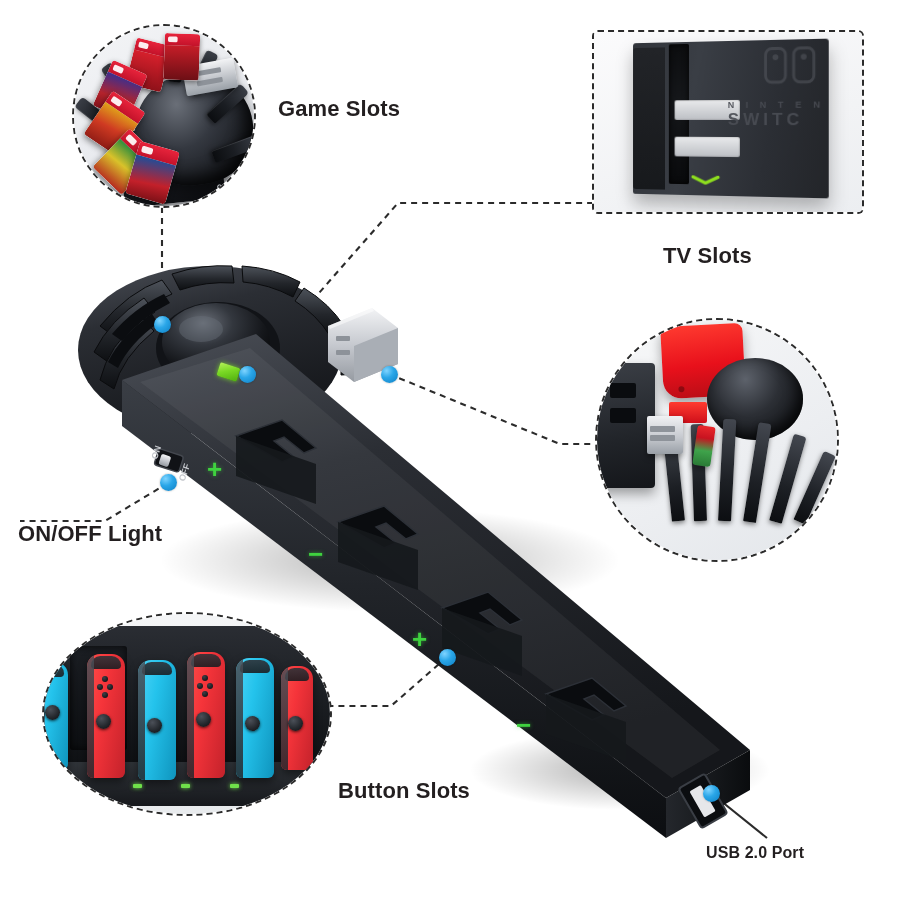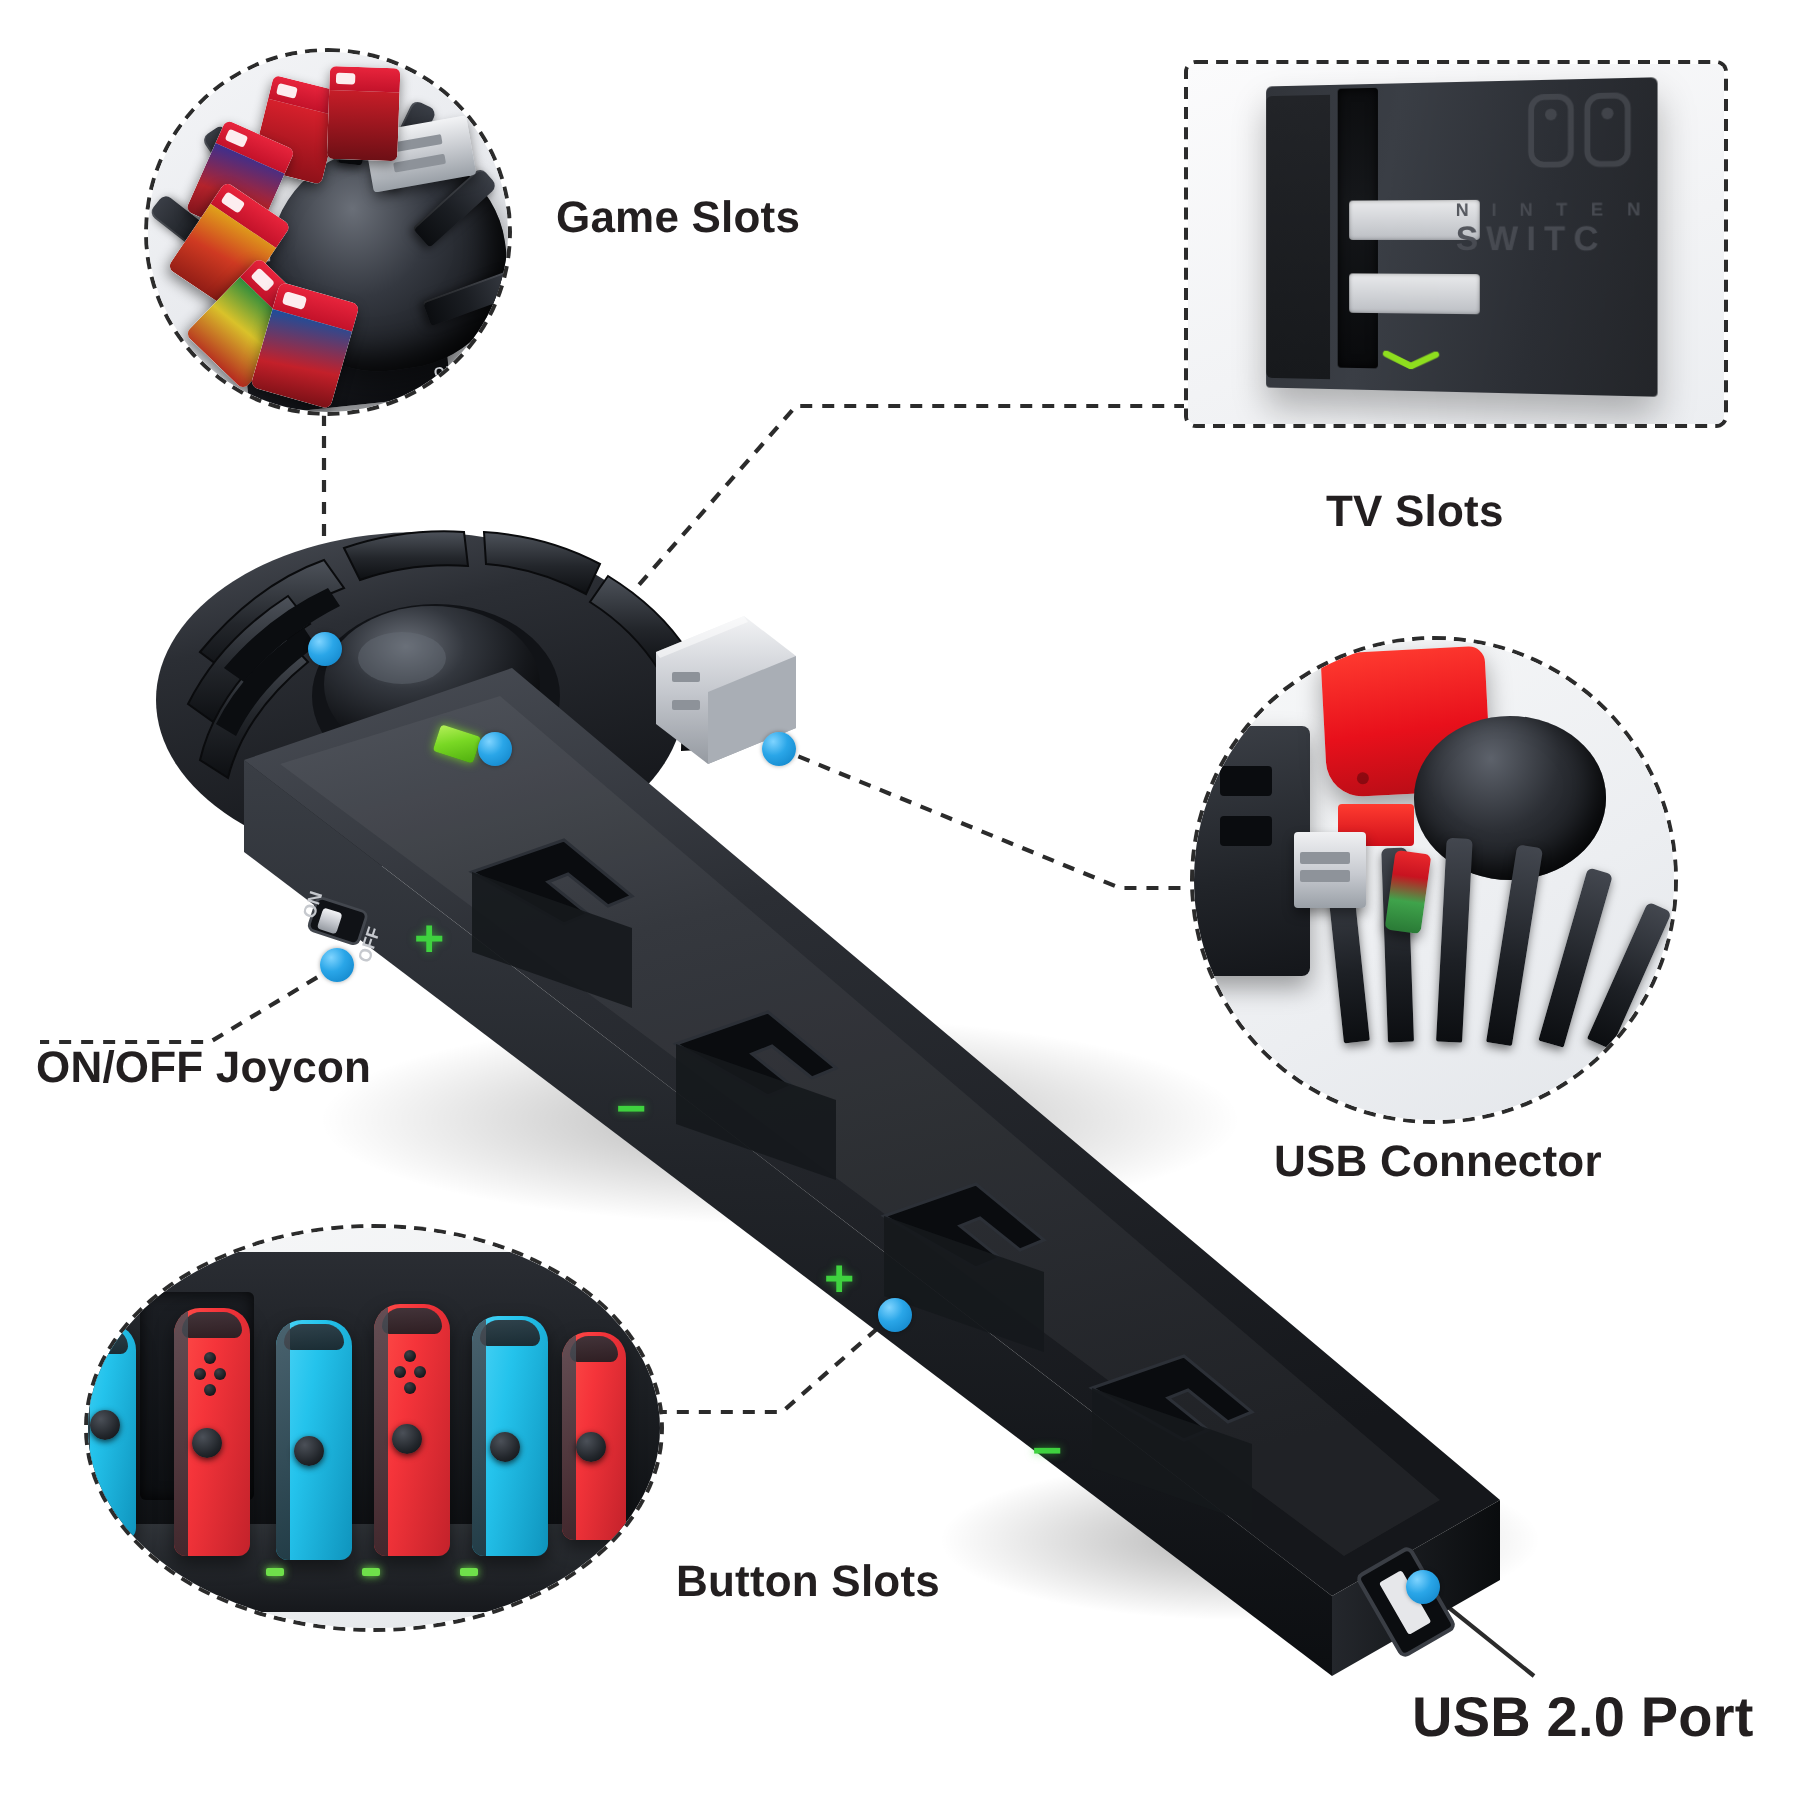--- a/index.html
+++ b/index.html
@@ -374,21 +374,20 @@
         <div class="uc-fin" style="left:50%;height:80%;transform:rotate(9deg);"></div>
         <div class="uc-fin" style="left:67%;height:72%;transform:rotate(16deg);"></div>
         <div class="uc-fin" style="left:83%;height:60%;transform:rotate(24deg);"></div>
       </div>
 
       <div class="uc-stick"></div>
       <div class="uc-plug"></div>
       <div class="uc-cart"></div>
     </div>
   </div>
-  <div class="label" style="left:637px;top:570px;font-size:22px;">USB Connector</div>
 
   <div class="panel ellip" id="jc-panel" style="left:42px;top:612px;width:286px;height:200px;">
     <div class="inner" id="jc-art">
       <div class="jc-backwall"></div>
       <div class="jc-shelf"></div>
       <div class="jc-screen"></div>
 
       <div class="jc-con blue" style="left:-2%;top:24%;height:54%;width:30px;">
         <div class="shoulder"></div>
           <div class="rail"></div>
@@ -563,16 +562,16 @@
     <span class="sym" style="left:456px;top:482px;font-size:26px;">−</span>
   </div>
 
   <div class="dot" style="left:154px;top:316px;width:17px;height:17px;"></div>
   <div class="dot" style="left:239px;top:366px;width:17px;height:17px;"></div>
   <div class="dot" style="left:381px;top:366px;width:17px;height:17px;"></div>
   <div class="dot" style="left:439px;top:649px;width:17px;height:17px;"></div>
   <div class="dot" style="left:160px;top:474px;width:17px;height:17px;"></div>
   <div class="dot" style="left:703px;top:785px;width:17px;height:17px;"></div>
 
-  <div class="label" style="left:18px;top:523px;font-size:22px;">ON/OFF Joycon</div>
-  <div class="label" style="left:706px;top:845px;font-size:28px;">USB 2.0 Port</div>
+  <div class="label" style="left:18px;top:523px;font-size:22px;">ON/OFF Light</div>
+  <div class="label" style="left:706px;top:845px;font-size:16px;">USB 2.0 Port</div>
 
 </div>
 
 </body></html>

